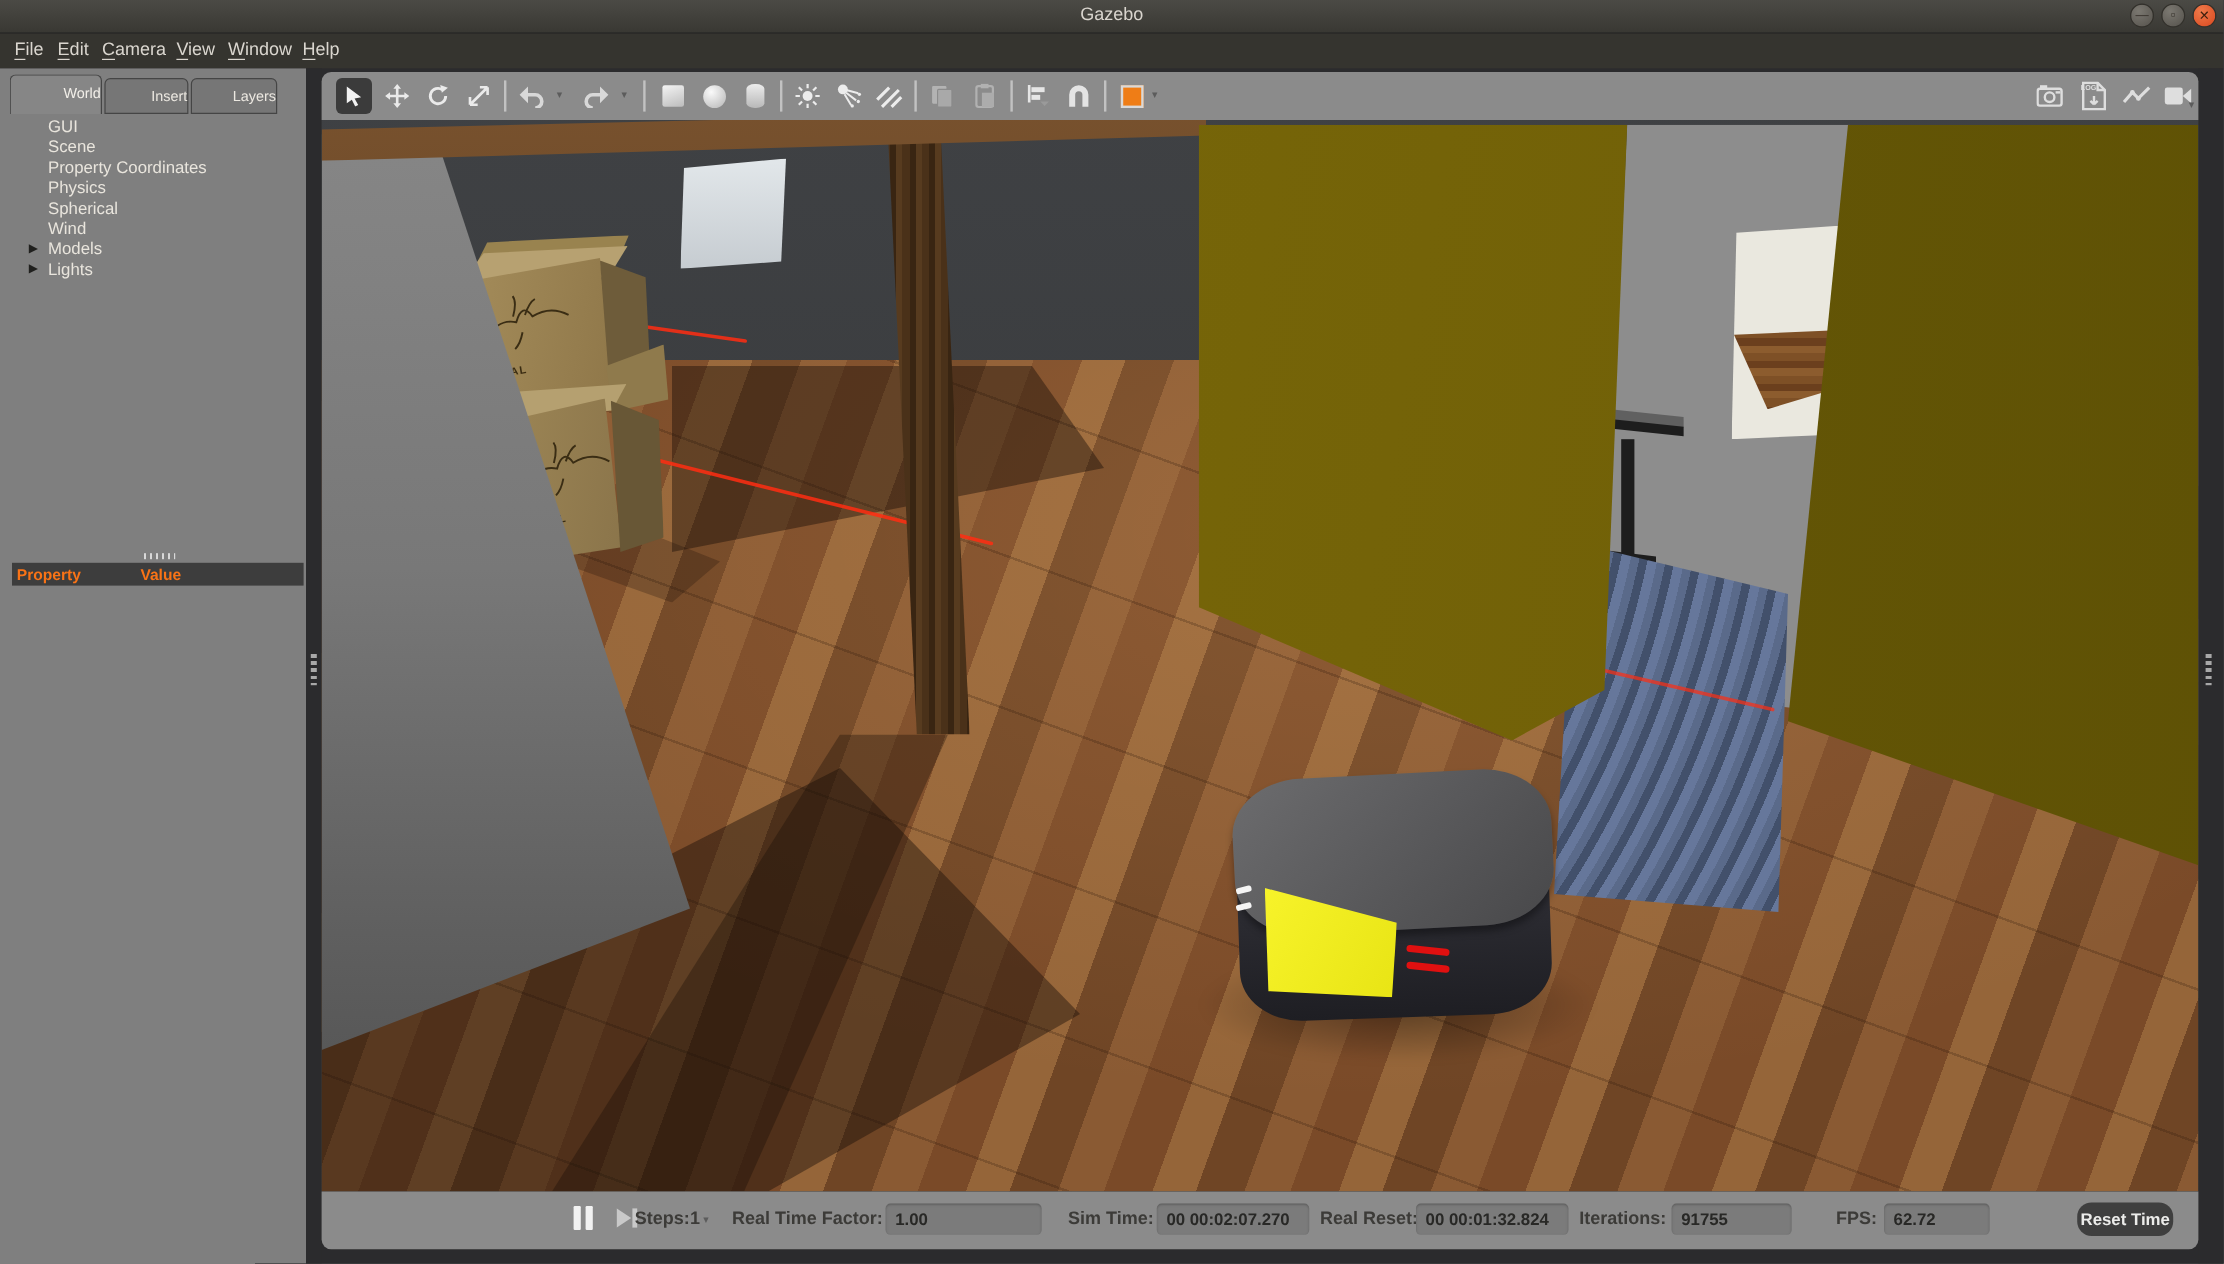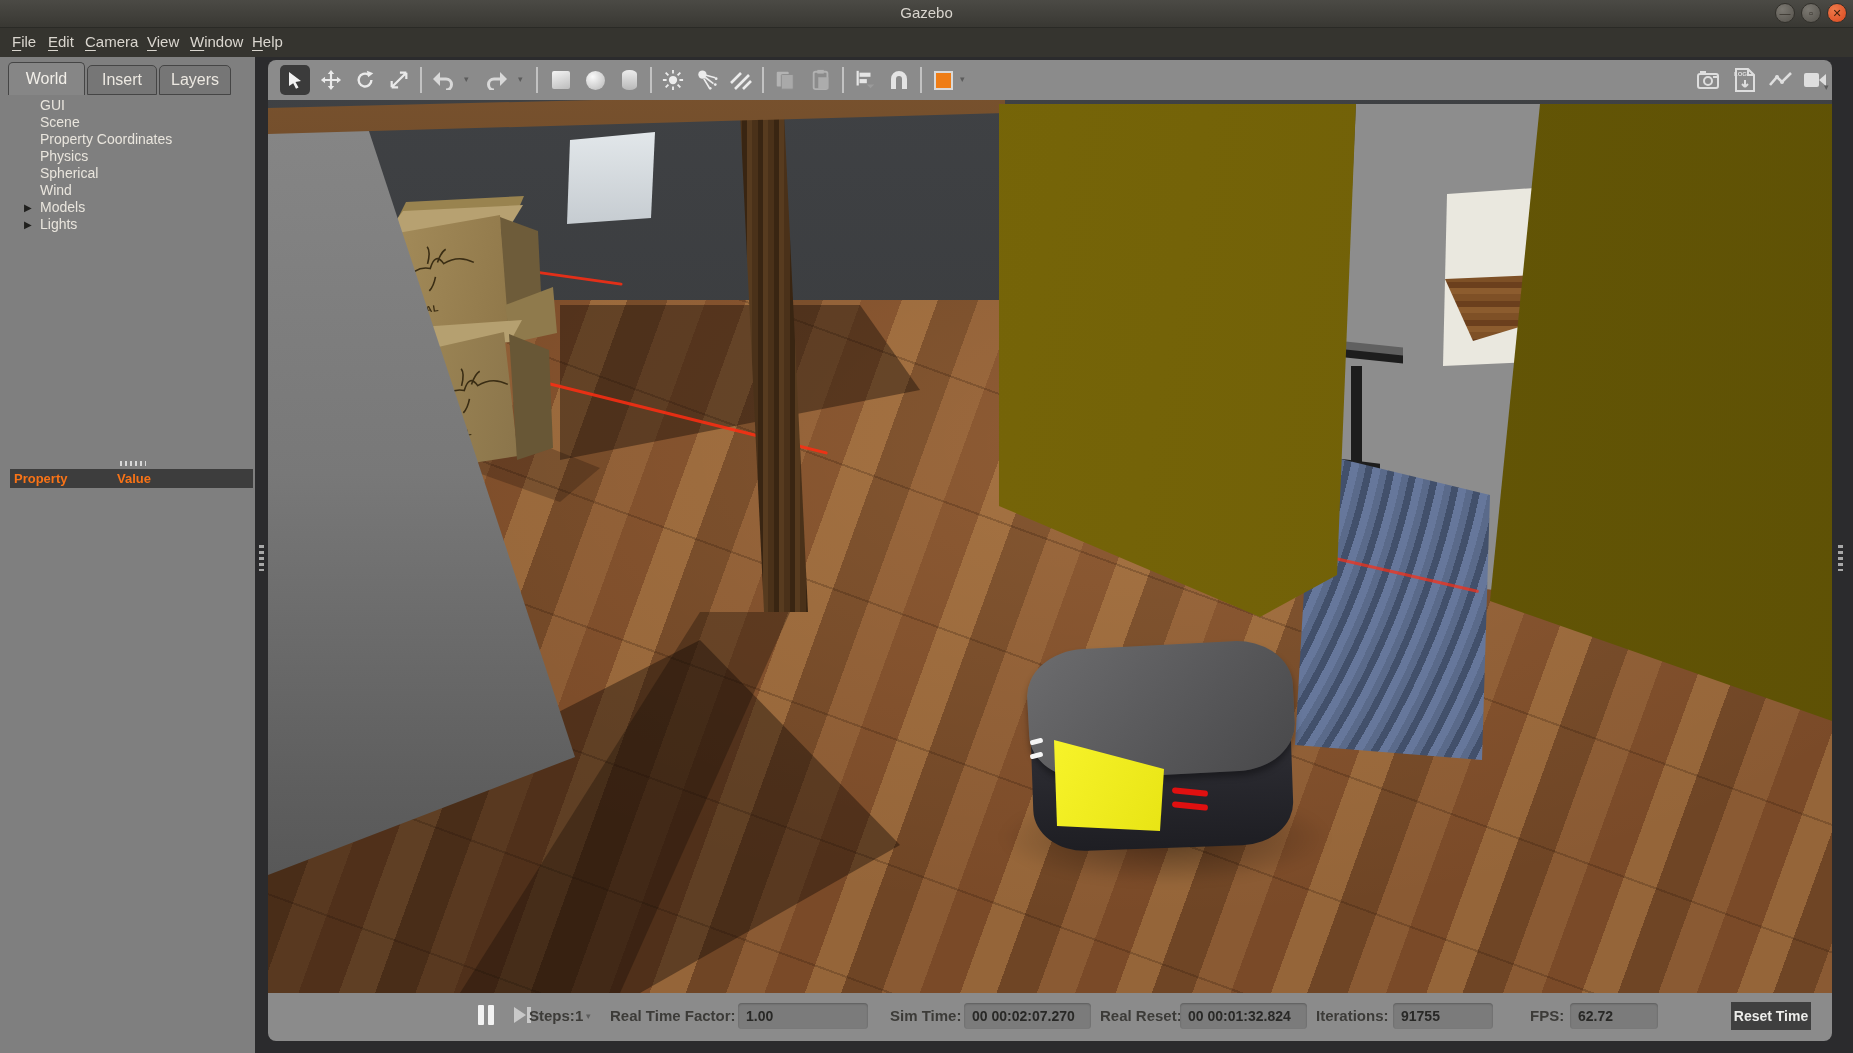--- a/index.html
+++ b/index.html
@@ -15,21 +15,21 @@
     display:flex;align-items:center;justify-content:center;
     font-size:11px;color:#35302a;background:radial-gradient(circle at 35% 30%,#7b7871,#55524c);
     border:1px solid #32302b;box-sizing:border-box;}
   #btn-close{background:radial-gradient(circle at 35% 30%,#ef7a4a,#d9481f);color:#41210e;font-weight:bold;}
   
   #menubar{left:0;top:28px;width:1853px;height:29px;background:#35342f;}
   .menuitem{top:5px;color:#dad6cf;font-size:15px;cursor:default;}
   .menuitem u{text-decoration:underline;text-underline-offset:3px;}
   
   #panel{left:0;top:57px;width:255px;height:996px;background:#7f7f7f;}
-  .tab{position:absolute;box-sizing:border-box;text-align:center;font-size:16px;color:#ece8e1;
+  .tab{position:absolute;box-sizing:border-box;text-align:right;font-size:12px;color:#ece8e1;
        border:1px solid #454545;border-radius:5px 5px 0 0;background:#767676;}
   .tab.active{background:#868686;border-bottom:none;color:#f2efe9;}
   .treeitem{left:40px;font-size:14px;color:#e9e5dd;white-space:nowrap;text-align:center;}
   .arrow{left:24px;font-size:10px;color:#20201e;}
   #prophdr{left:10px;top:412px;width:243px;height:19px;background:#3d3d3d;}
   #prophdr span{position:absolute;top:2px;font-size:13px;font-weight:bold;color:#f97316;}
   #split-dots-top{left:120px;top:404px;width:26px;height:5px;
      background:repeating-linear-gradient(to right,#d8d8d8 0 2px,transparent 2px 5px);}
   .vsplit{top:57px;width:13px;height:996px;background:#2b2b2d;}
   .vdots{width:5px;height:26px;
@@ -47,21 +47,21 @@
   .icube{width:18px;height:18px;background:linear-gradient(160deg,#f4f4f4,#bcbcbc);border-radius:2px;}
   .isphere{width:19px;height:19px;border-radius:50%;background:radial-gradient(circle at 35% 30%,#fafafa,#b5b5b5);}
   .icyl{width:15px;height:20px;border-radius:7px/4px;background:linear-gradient(#ececec,#b8b8b8);}
   .iviewcube{width:19px;height:19px;background:#ef7d16;border:2px solid #d9d9d9;box-sizing:border-box;}
   
   .sblabel{position:absolute;top:14px;font-size:15px;color:#3c3b38;}
   .sbfield{position:absolute;top:10px;height:26px;background:#7b7b7b;border-radius:4px;
      box-shadow:inset 0 1px 2px rgba(0,0,0,.25);color:#282826;font-size:14px;
      display:flex;align-items:center;padding-left:8px;box-sizing:border-box;}
   #resetbtn{position:absolute;left:1463px;top:9px;width:80px;height:28px;background:#3f3f3f;
-     border-radius:0;color:#ececea;font-size:14px;display:flex;align-items:center;justify-content:center;}
+     border-radius:12px;color:#ececea;font-size:14px;display:flex;align-items:center;justify-content:center;}
   .pbar{position:absolute;top:12px;width:6px;height:20px;background:#f2f2f2;border-radius:1px;}
   
   #render{left:0;top:0;width:1853px;height:1053px;clip-path:inset(100px 21px 60px 268px);}
   .full{position:absolute;inset:0;}
   #backwall{background:linear-gradient(#404245 0%,#37393b 70%,#303234 100%);}
   #farwindow{left:567px;top:132px;width:88px;height:92px;background:linear-gradient(#e2e7ea,#c6ccd1);
      clip-path:polygon(3px 8px,88px 0px,84px 86px,0px 92px);}
   #floor{background:
      linear-gradient(to bottom,rgba(0,0,0,.22),rgba(0,0,0,0) 26%),
      radial-gradient(ellipse at 62% 42%,rgba(255,190,120,.16),rgba(0,0,0,0) 55%),

